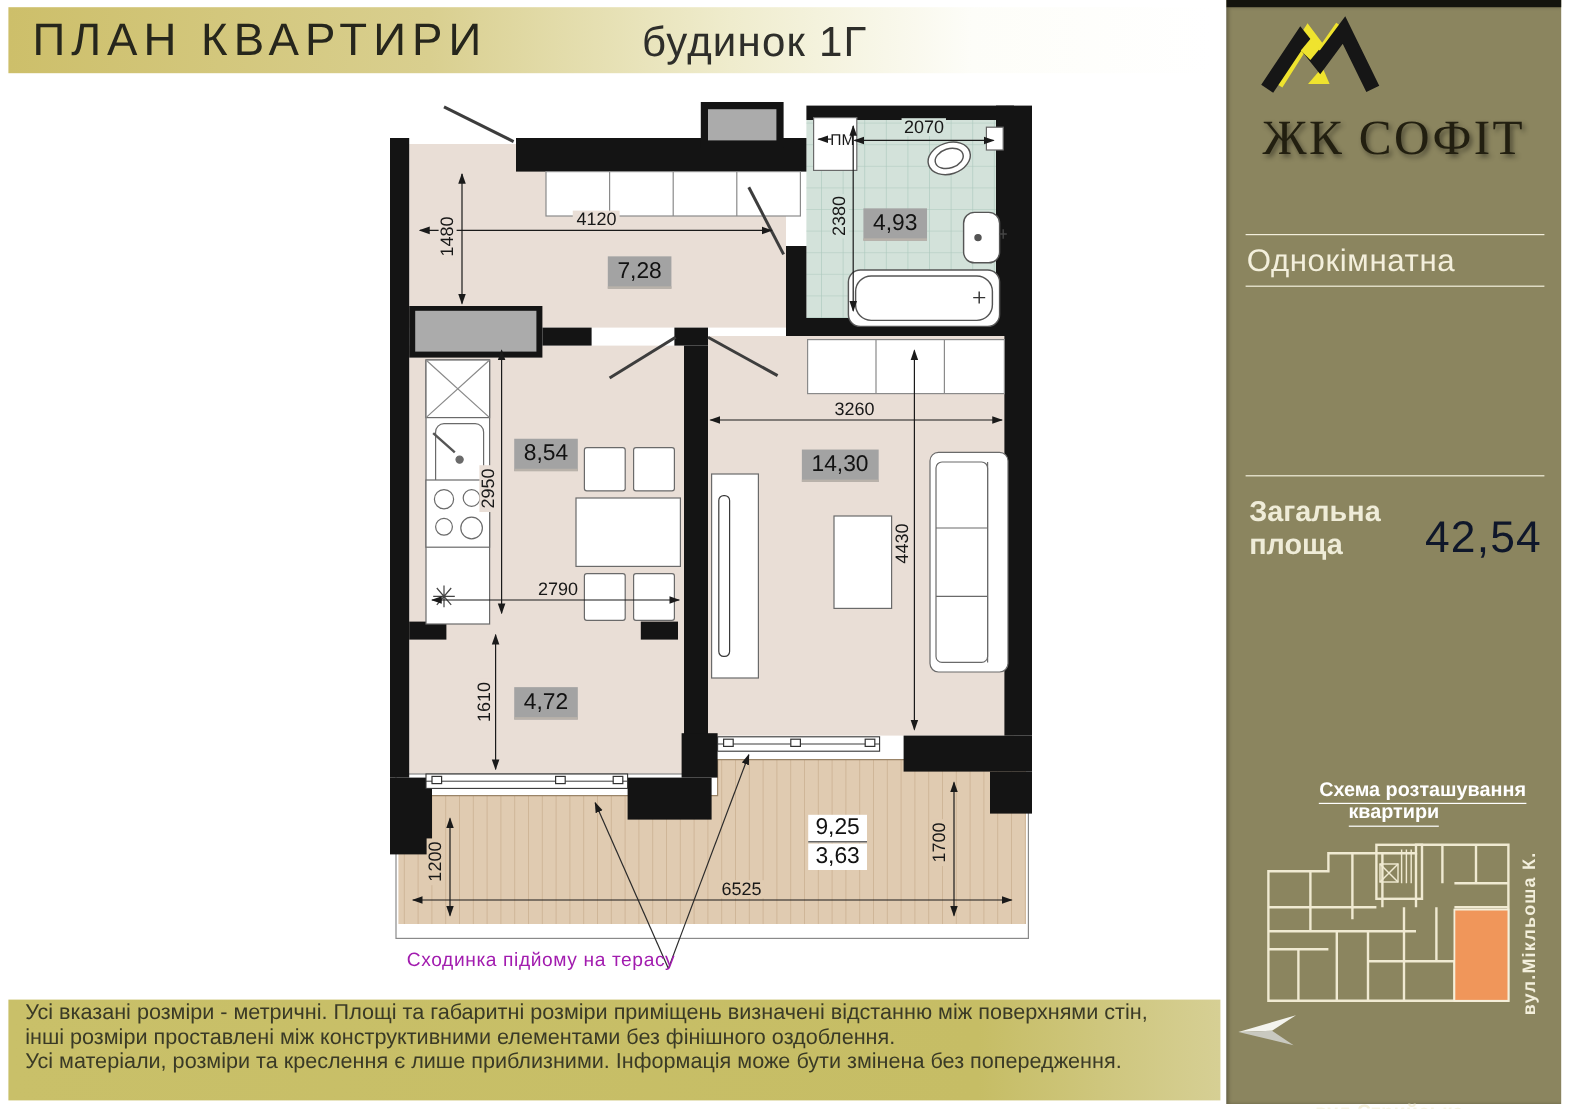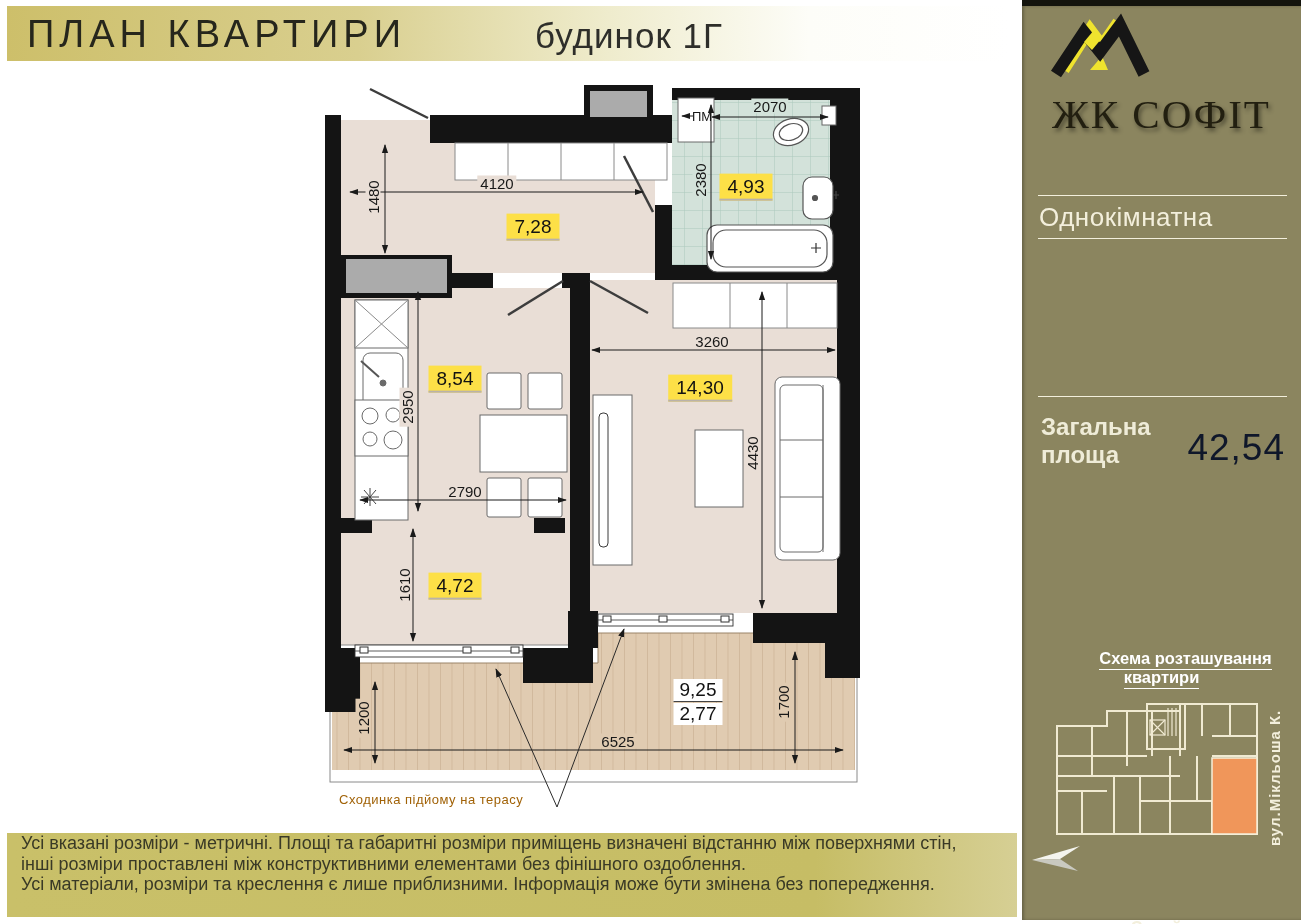--- a/index.html
+++ b/index.html
@@ -12,26 +12,26 @@
   .header-building{position:absolute;left:528px;top:10px;font-size:35px;letter-spacing:1px;color:#2e2e2a;font-weight:500;}
 
   
   .plan{position:absolute;left:325px;top:85px;width:537px;height:735px;}
   .plan svg{position:absolute;left:0;top:0;}
   .lbl{position:absolute;transform:translate(-50%,-50%);font-size:15px;color:#181818;white-space:nowrap;line-height:1;}
   .lbl.v{transform:translate(-50%,-50%) rotate(-90deg);}
   .bg-hall{background:#e9ded6;padding:0 3px;}
   .bg-tile{background:#d3e2da;padding:0 2px;}
   .bg-deck{background:#e0cbb1;padding:0 3px;}
-  .room-tag{position:absolute;transform:translate(-50%,-50%);background:#fde047;padding:1px 8px 0 8px;
+  .room-tag{position:absolute;transform:translate(-50%,-50%);background:#a3a3a3;padding:1px 8px 0 8px;
     font-size:19px;color:#121212;border-bottom:2px solid #b9b2aa;white-space:nowrap;line-height:1.25;}
   .frac{position:absolute;transform:translate(-50%,0);text-align:center;font-size:19px;color:#121212;}
   .frac .top{background:#fff;padding:0 6px;border-bottom:1.6px solid #444;display:inline-block;}
   .frac .bot{background:#fff;padding:0 6px;display:inline-block;margin-top:1px;}
-  .annotation{position:absolute;left:14px;top:707px;font-size:13px;color:#a16207;letter-spacing:0.5px;}
+  .annotation{position:absolute;left:14px;top:707px;font-size:16px;color:#a21caf;letter-spacing:0.5px;}
   .pm-lbl{position:absolute;transform:translate(-50%,-50%);font-size:13px;color:#181818;}
 
   
   .sidebar{position:absolute;left:1022px;top:0;width:279px;height:914px;background:#8b855f;
     border-top:6px solid #14140d;box-shadow:inset 2px 0 3px rgba(0,0,0,.25);}
   .brand{position:absolute;left:30px;top:84px;width:240px;font-family:"Liberation Serif",serif;
     font-size:41px;letter-spacing:2px;color:#221f10;text-shadow:2px 3px 4px rgba(0,0,0,.45);}
   .sb-line{position:absolute;left:16px;right:14px;height:0;border-top:1.5px solid #f3efdc;}
   .apt-type{position:absolute;left:17px;top:196px;font-size:26px;color:#f3efdc;letter-spacing:0.5px;}
   .area-label{position:absolute;left:19px;top:407px;font-size:24px;font-weight:bold;color:#efecd8;line-height:28px;}
@@ -236,21 +236,21 @@
 
   <div class="lbl v bg-hall" style="left:79px;top:500px;">1610</div>
   <div class="room-tag" style="left:130px;top:501px;">4,72</div>
 
   <div class="lbl v bg-deck" style="left:38px;top:633px;">1200</div>
   <div class="lbl bg-deck" style="left:293px;top:656px;">6525</div>
   <div class="lbl v bg-deck" style="left:458px;top:617px;">1700</div>
 
   <div class="frac" style="left:373px;top:594px;">
     <span class="top">9,25</span><br>
-    <span class="bot">2,77</span>
+    <span class="bot">3,63</span>
   </div>
 
   <div class="annotation">Сходинка підйому на терасу</div>
 </div>
 
 <div class="sidebar">
   <svg class="logo" width="100" height="75" viewBox="0 0 100 75" style="position:absolute;left:28px;top:6px;">
     <path d="M14,58 L40,17 L52,33 L68,10" stroke="#efe32e" stroke-width="11" fill="none"></path>
     <polygon points="40,58 52,44 58,58" fill="#efe32e"></polygon>
     <path d="M6,62 L34,20 L50,40 L70,13 L94,62" stroke="#161616" stroke-width="12" fill="none"></path>

